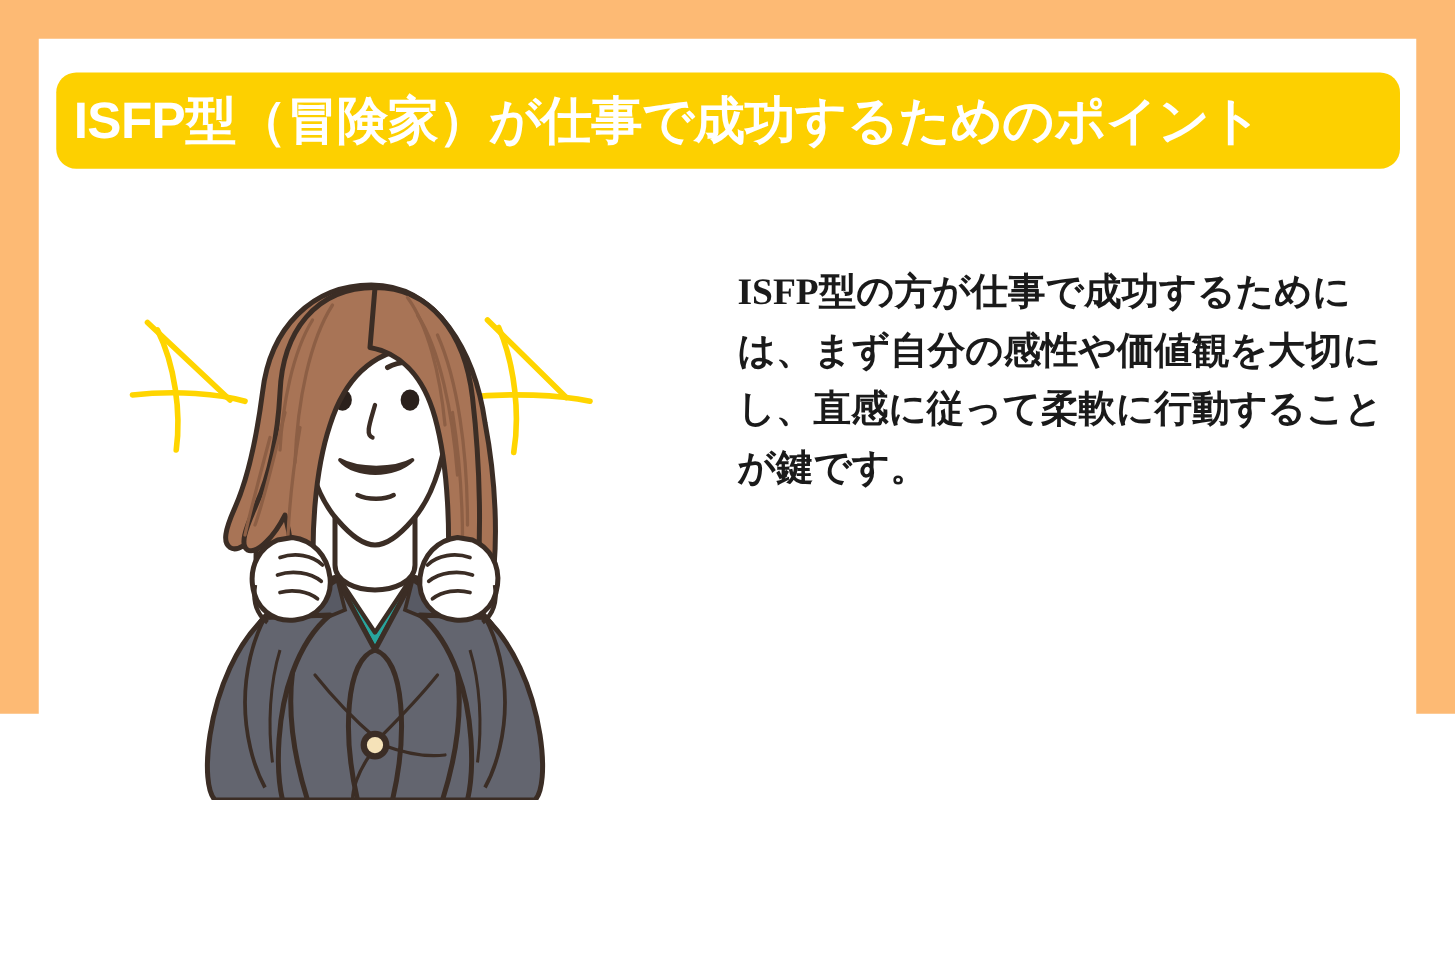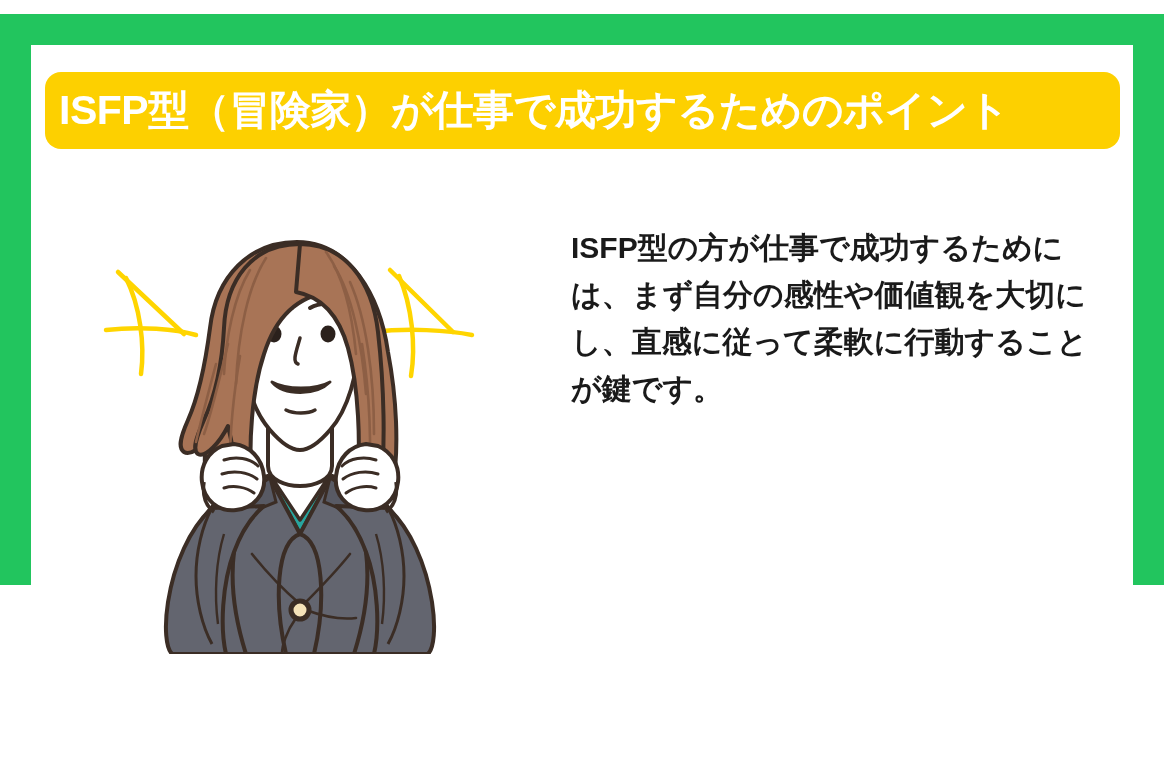--- a/index.html
+++ b/index.html
@@ -12,23 +12,22 @@
     height: 771px;
     font-family: "Liberation Sans", "DejaVu Sans", sans-serif;
     overflow: hidden;
   }
 
   
   #poster {
     position: relative;
     width: 1164px;
     height: 571px;
-    background: #22c55e;
+    background: #fdba74;
     box-sizing: border-box;
-    margin-top: 14px;
   }
 
   
   #card {
     position: absolute;
     left: 31px;
     top: 31px;
     width: 1102px;
     height: 711px;
     background: #ffffff;
@@ -63,23 +62,24 @@
     left: 69px;   
     top: 189px;   
     width: 400px;
     height: 420px;
   }
   #illustration svg { display: block; width: 100%; height: 100%; }
 
   
   #body-copy {
     position: absolute;
-    left: 540px;  
+    left: 559px;  
     top: 179px;   
     width: 540px;
+    font-family: Liberation Serif, serif;
   }
   .para {
     color: #1a1a1a;
     font-size: 30px;
     font-weight: 700;
     line-height: 47px;
     letter-spacing: 0px;
     margin: 0;
     white-space: pre-line;
   }

